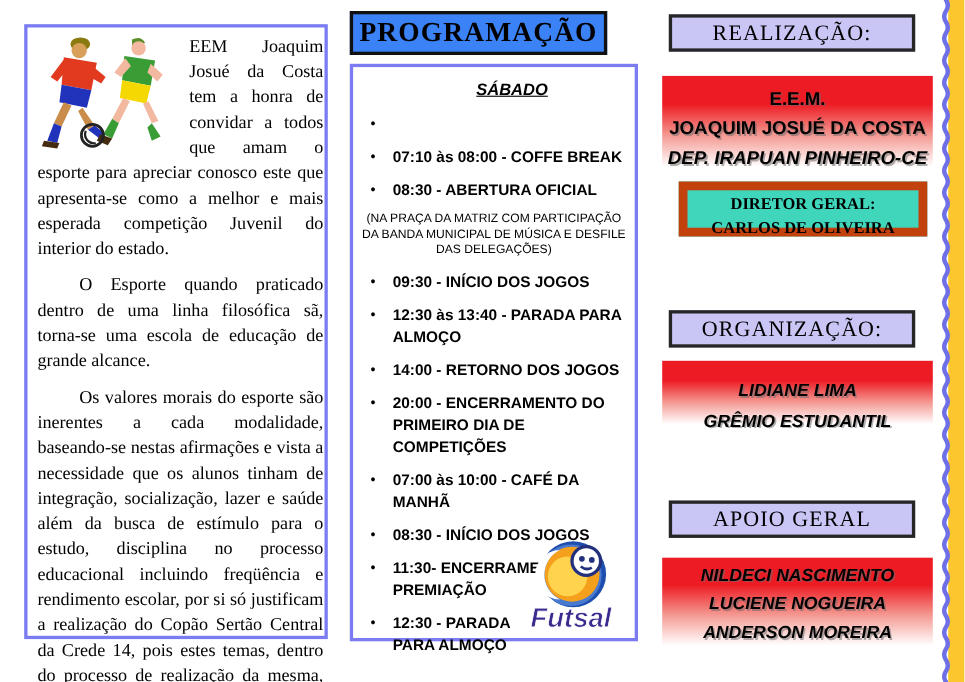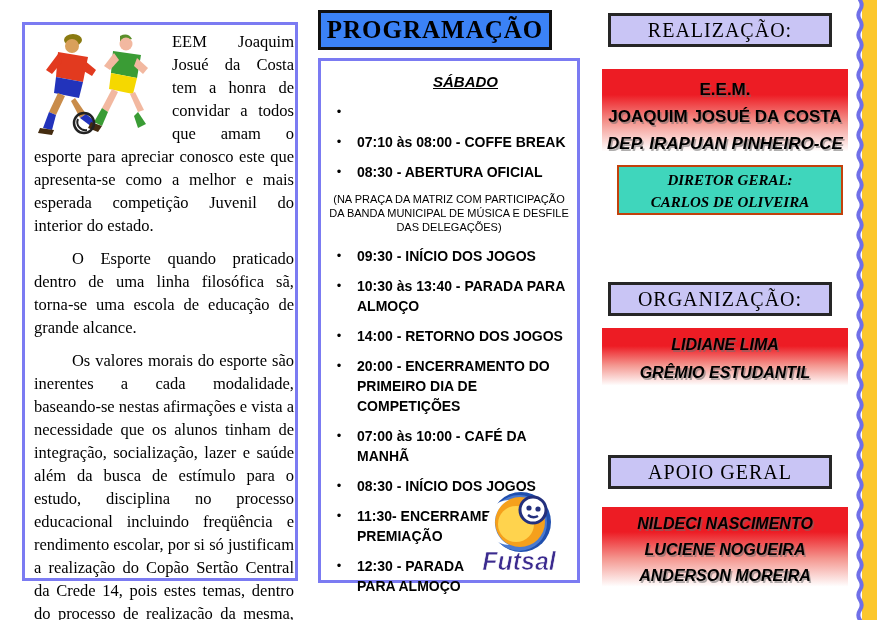--- a/index.html
+++ b/index.html
@@ -42,27 +42,27 @@
   .hb-realizacao{top:13px;}
   .hb-organizacao{top:282px;}
   .hb-apoio{top:455px;}
   .red-box{position:absolute;left:602px;width:246px;text-align:center;
            font-family:"Liberation Sans",sans-serif;font-weight:bold;
            background:linear-gradient(180deg,#ed1c24 0%,#ed1c24 30%,#f4968f 62%,#ffffff 96%);
            text-shadow:1.5px 1.5px 0 rgba(110,110,110,.55);}
   .rb-1{top:69px;height:86px;font-size:17px;line-height:27px;padding-top:7px;box-sizing:border-box;}
   .rb-1 .it{font-style:italic;}
   .rb-2{top:328px;height:60px;font-size:16px;line-height:28px;font-style:italic;
-        padding-top:3px;box-sizing:border-box;}
+        padding-top:14px;box-sizing:border-box;}
   .rb-3{top:507px;height:83px;font-size:16px;line-height:26px;font-style:italic;
         padding-top:4px;box-sizing:border-box;}
   .director-box{position:absolute;left:617px;top:165px;width:226px;height:50px;
-                box-sizing:border-box;background:#3fd6bc;border:2px solid #c2410c;
+                box-sizing:border-box;background:#3fd6bc;border:8px solid #c2410c;
                 text-align:center;font-weight:bold;font-size:15px;line-height:22px;
-                padding-top:2px;font-style:italic;}
+                padding-top:2px;}
 </style>
 </head>
 <body>
 
 <div class="page">
 
   <div class="left-box">
     <span class="clipart">
       <svg viewBox="0 0 130 110" width="130" height="110">
 
@@ -118,21 +118,21 @@
     </div>
 
     <div class="sched-note">(NA PRAÇA DA MATRIZ COM PARTICIPAÇÃO DA BANDA MUNICIPAL DE MÚSICA E DESFILE DAS DELEGAÇÕES)</div>
 
     <div class="sched-item">
       <span class="bullet">•</span>
       <span class="txt">09:30 - INÍCIO DOS JOGOS</span>
     </div>
     <div class="sched-item">
       <span class="bullet">•</span>
-      <span class="txt">10:30 às 13:40 - PARADA PARA ALMOÇO</span>
+      <span class="txt">12:30 às 13:40 - PARADA PARA ALMOÇO</span>
     </div>
     <div class="sched-item">
       <span class="bullet">•</span>
       <span class="txt">14:00 - RETORNO DOS JOGOS</span>
     </div>
     <div class="sched-item">
       <span class="bullet">•</span>
       <span class="txt">20:00 - ENCERRAMENTO DO PRIMEIRO DIA DE COMPETIÇÕES</span>
     </div>
 

